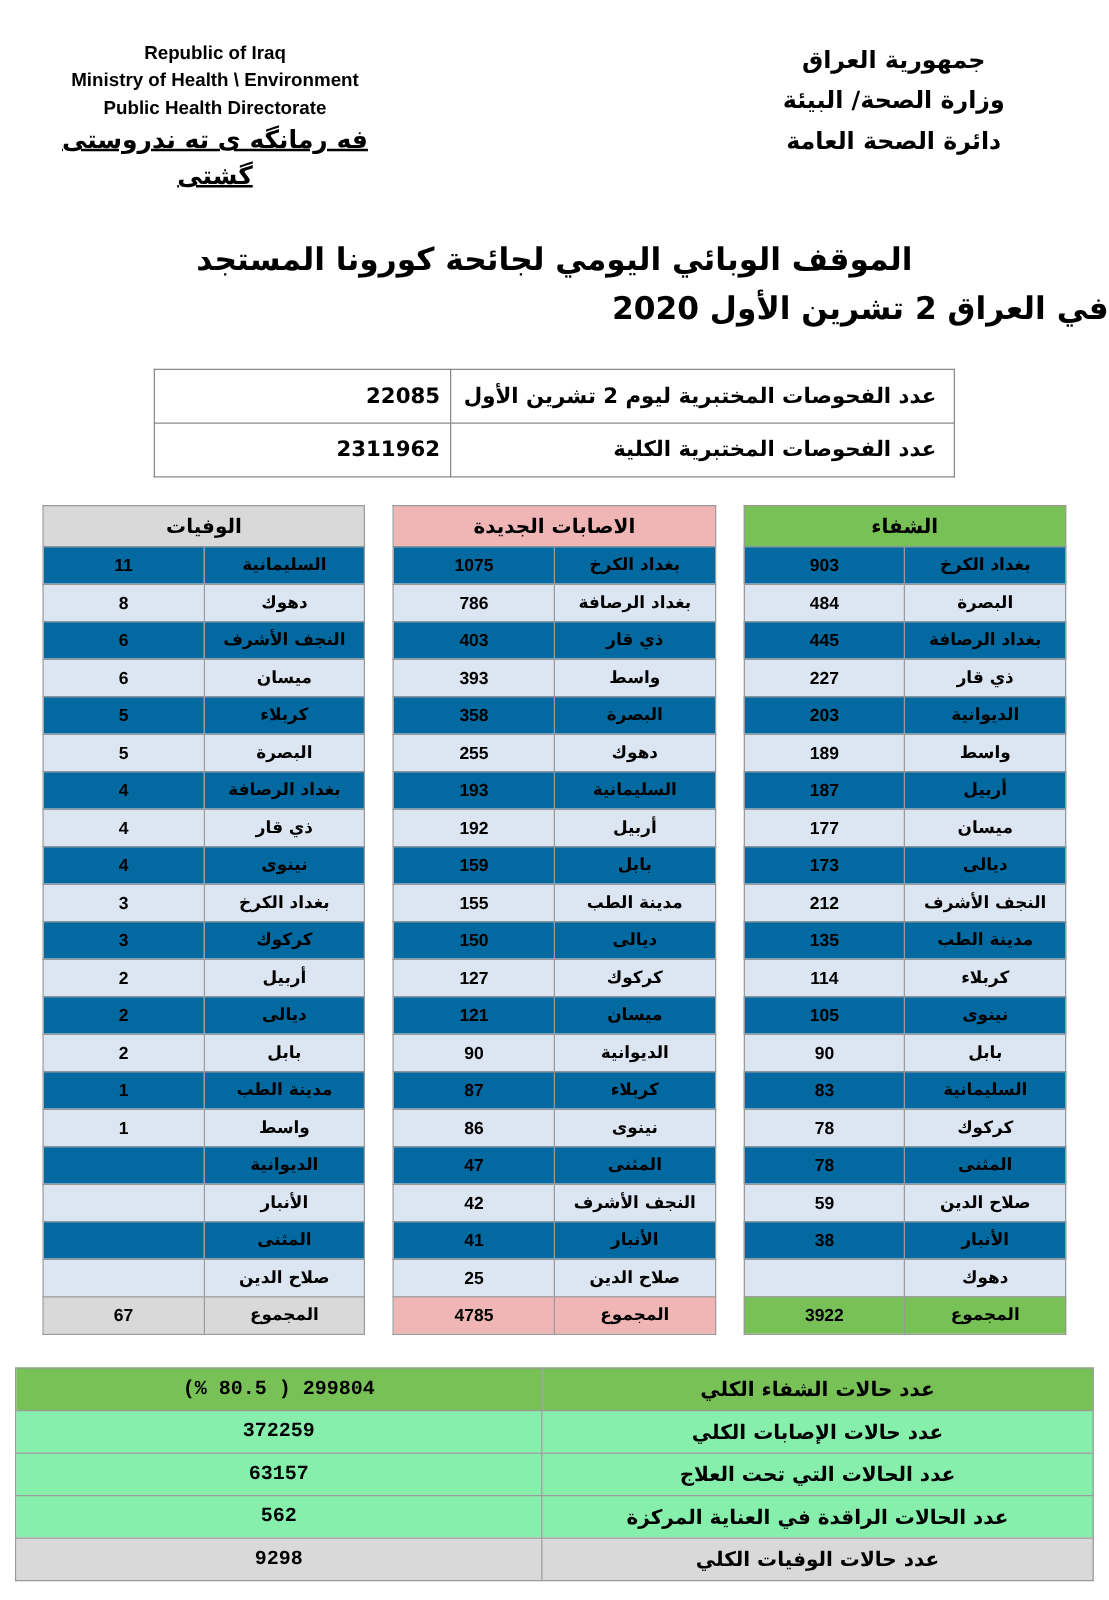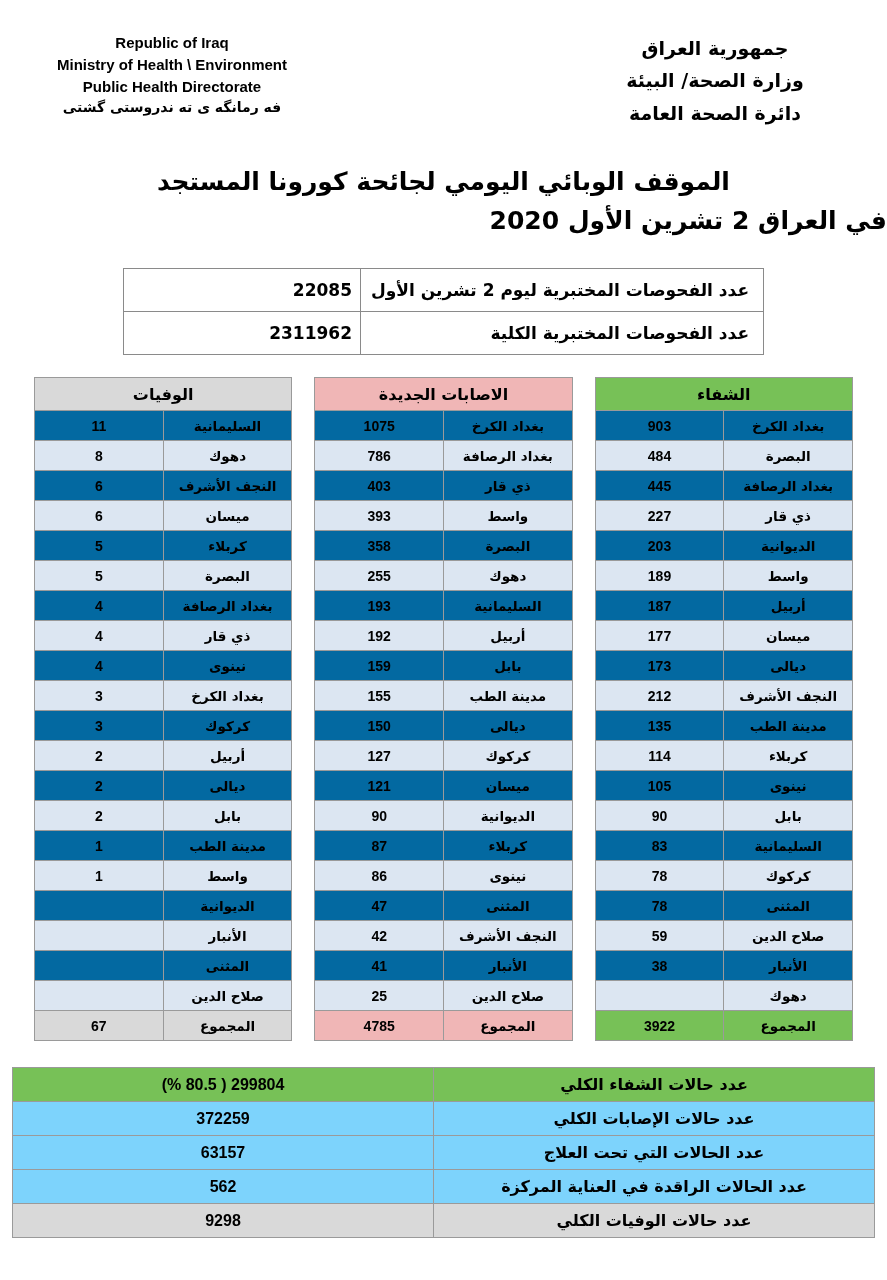--- a/index.html
+++ b/index.html
@@ -38,23 +38,24 @@
     font-family: "Liberation Sans", sans-serif;
   }
   .header-col.ar {
     text-align: center;
     font-weight: bold;
     font-size: 19px;
     line-height: 1.7;
     font-family: "DejaVu Sans", sans-serif;
   }
   .header-col .kurdish {
-    font-size: 14px;
+    font-size: 20px;
     direction: rtl;
     font-family: "DejaVu Sans", sans-serif;
+    text-decoration: underline;
   }
 
   
   .logo-wrap {
     width: 190px;
     height: 140px;
     position: relative;
     flex: 0 0 auto;
   }
   .logo-svg { display:block; margin: 0 auto; }
@@ -148,23 +149,23 @@
   }
   .bottom-table td {
     border: 1px solid #9a9a9a;
     height: 33px;
     font-size: 16px;
     font-weight: bold;
     text-align: center;
     padding: 0 10px;
   }
   .bottom-table td.label { width: 420px; }
-  .bottom-table td.value { width: 400px; font-family: Liberation Sans, sans-serif; }
+  .bottom-table td.value { width: 400px; font-family: Liberation Mono, monospace; }
   .row-green td { background: #77c157; }
-  .row-pink td  { background: #7dd3fc; }
+  .row-pink td  { background: #86efac; }
   .row-grey td  { background: #d9d9d9; }
 </style>
 </head>
 <body>
 
 <div class="header">
 
   <div class="header-col ar">
     <div>جمهورية العراق</div>
     <div>وزارة الصحة/ البيئة</div>

